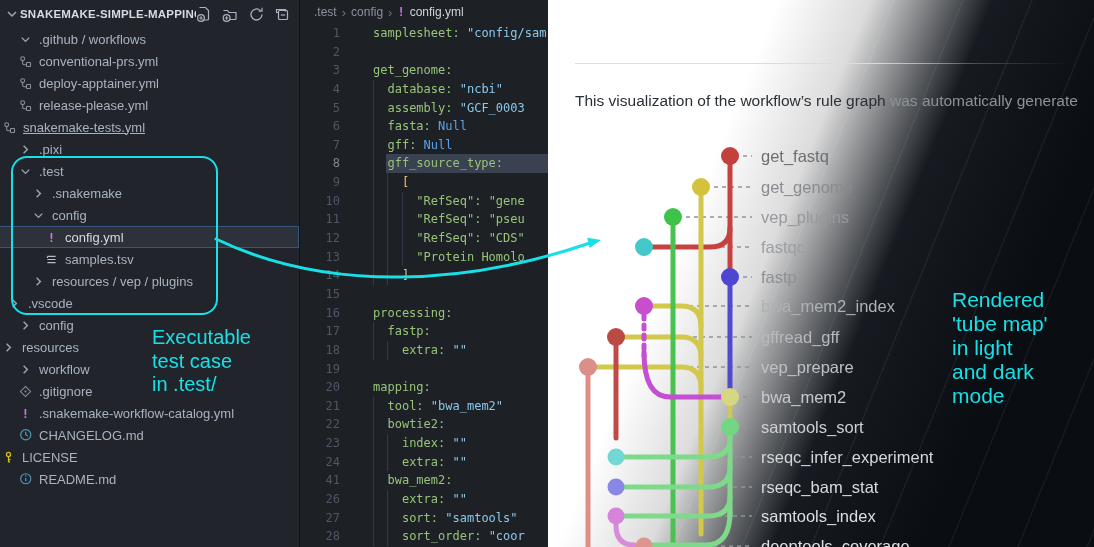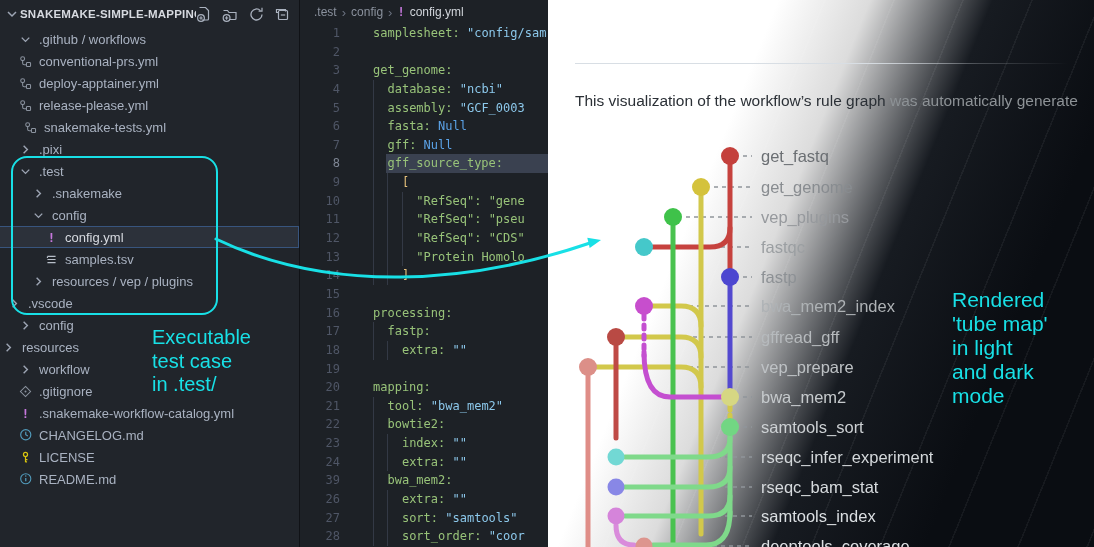--- a/index.html
+++ b/index.html
@@ -145,21 +145,21 @@
         <div class="sb-row" style="padding-left: 17px;">
           <span class="sb-ic ic-wf">
             <svg viewBox="0 0 16 16" width="13" height="13" fill="none" stroke="currentColor" stroke-width="1.3">
               <circle cx="4.5" cy="4.5" r="2.4"></circle>
               <rect x="9.2" y="9.2" width="5" height="5" rx="1"></rect>
               <path d="M4.5 7v3a2 2 0 0 0 2 2h2.7"></path>
             </svg>
           </span>
           <span class="sb-label">release-please.yml</span>
         </div>
-        <div class="sb-row" style="padding-left: 22px;">
+        <div class="sb-row" style="padding-left: 1px; text-decoration: underline;">
           <span class="sb-ic ic-wf">
             <svg viewBox="0 0 16 16" width="13" height="13" fill="none" stroke="currentColor" stroke-width="1.3">
               <circle cx="4.5" cy="4.5" r="2.4"></circle>
               <rect x="9.2" y="9.2" width="5" height="5" rx="1"></rect>
               <path d="M4.5 7v3a2 2 0 0 0 2 2h2.7"></path>
             </svg>
           </span>
           <span class="sb-label">snakemake-tests.yml</span>
         </div>
         <div class="sb-row" style="padding-left: 17px;">
@@ -261,21 +261,21 @@
         </div>
         <div class="sb-row" style="padding-left: 17px;">
           <span class="sb-ic ic-clock">
             <svg viewBox="0 0 16 16" width="13.5" height="13.5" fill="none" stroke="currentColor" stroke-width="1.4">
               <circle cx="8" cy="8" r="6"></circle>
               <path d="M8 4.5V8l2.5 1.6"></path>
             </svg>
           </span>
           <span class="sb-label">CHANGELOG.md</span>
         </div>
-        <div class="sb-row" style="padding-left: 17px;">
+        <div class="sb-row" style="padding-left: 0;">
           <span class="sb-ic ic-key">
             <svg viewBox="0 0 16 16" width="13" height="13" fill="none" stroke="currentColor" stroke-width="1.5">
               <circle cx="8" cy="4.3" r="2.5"></circle>
               <path d="M8 6.8v7M8 10.5h2.4M8 13.3h1.9"></path>
             </svg>
           </span>
           <span class="sb-label">LICENSE</span>
         </div>
         <div class="sb-row" style="padding-left: 17px;">
           <span class="sb-ic ic-info">
@@ -317,21 +317,21 @@
         <div class="ln">15</div>
         <div class="ln">16</div>
         <div class="ln">17</div>
         <div class="ln">18</div>
         <div class="ln">19</div>
         <div class="ln">20</div>
         <div class="ln">21</div>
         <div class="ln">22</div>
         <div class="ln">23</div>
         <div class="ln">24</div>
-        <div class="ln">39</div>
+        <div class="ln">41</div>
         <div class="ln">26</div>
         <div class="ln">27</div>
         <div class="ln">28</div>
       </div>
     <div id="code">
         <div class="cl"><span class="t-k">samplesheet:</span><span class="t-w"> </span><span class="t-s">"config/sam</span></div>
         <div class="cl"></div>
         <div class="cl"><span class="t-k">get_genome:</span></div>
         <div class="cl"><div class="guide" style="left: 0px;"></div><span class="t-w">  </span><span class="t-k">database:</span><span class="t-w"> </span><span class="t-s">"ncbi"</span></div>
         <div class="cl"><div class="guide" style="left: 0px;"></div><span class="t-w">  </span><span class="t-k">assembly:</span><span class="t-w"> </span><span class="t-s">"GCF_0003</span></div>

